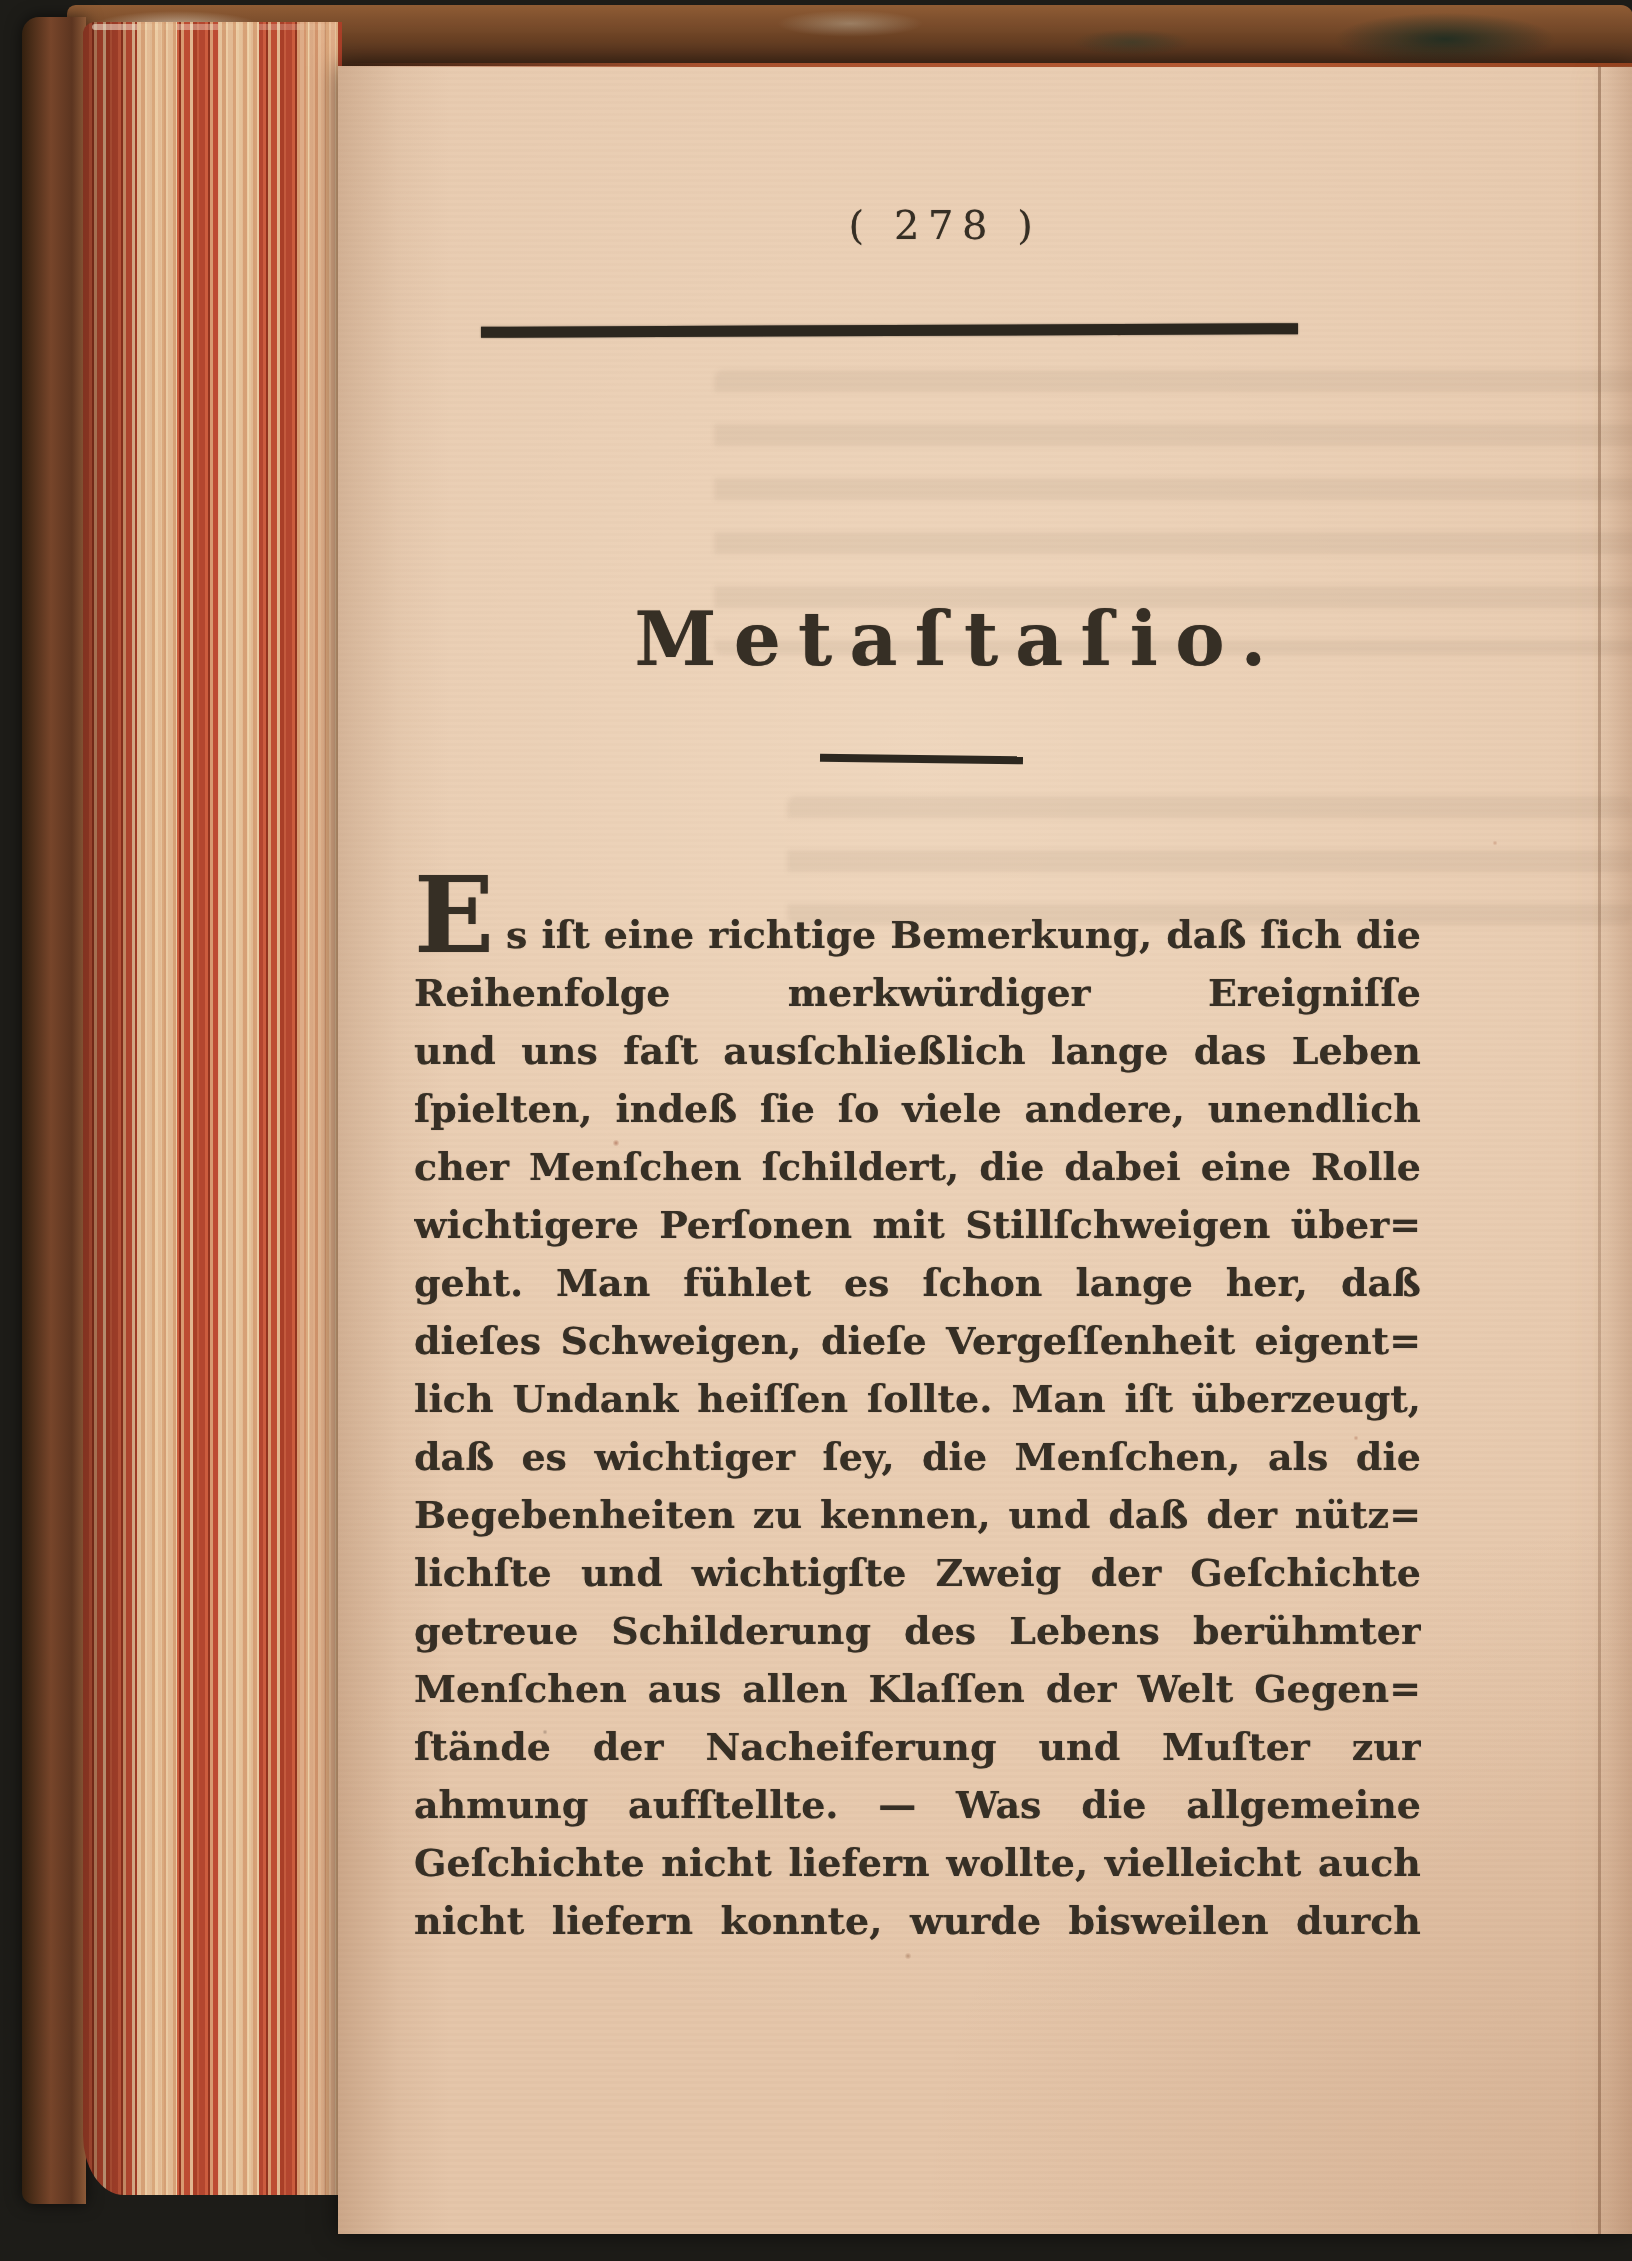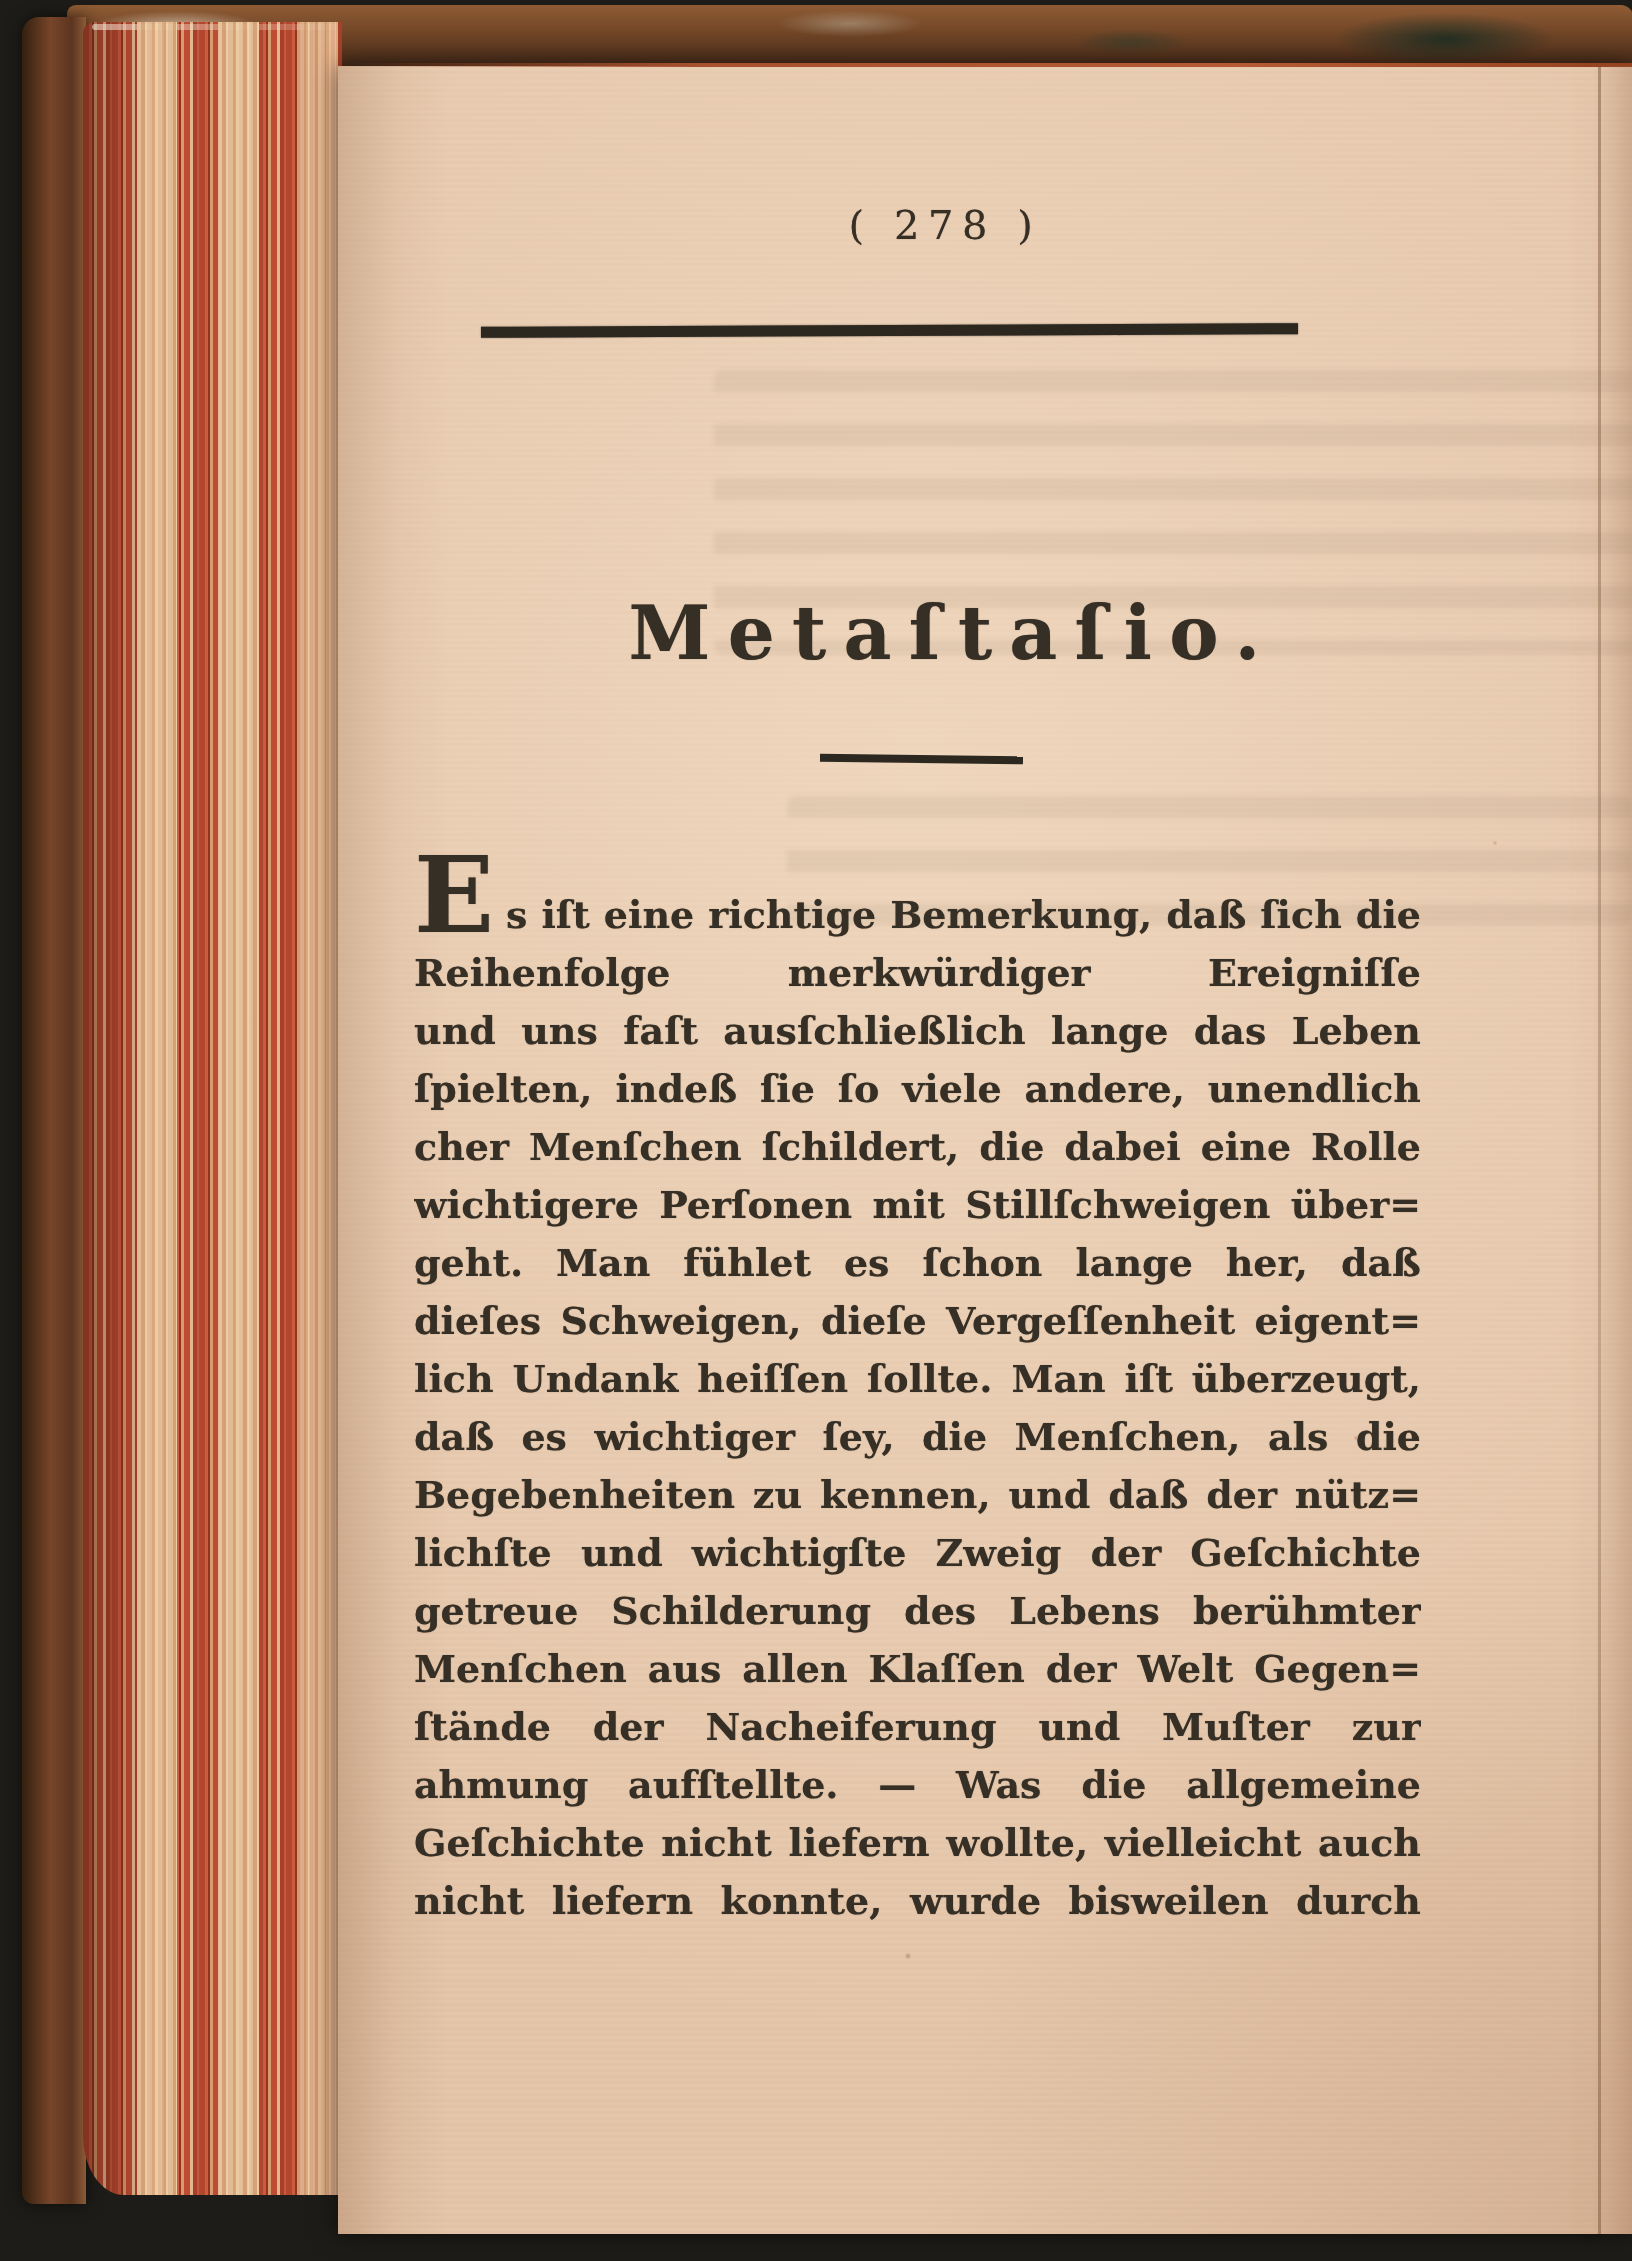--- a/index.html
+++ b/index.html
@@ -106,30 +106,30 @@
 
   .ghost{
     position:absolute;filter:blur(2.6px);opacity:.55;
     background:repeating-linear-gradient(180deg, rgba(115,95,75,.16) 0 22.4px, transparent 22.4px 54px);
     border-radius:8.6px;
   }
   .ghost-1{top:304px;left:376px;width:975px;height:285px;}
   .ghost-2{top:730px;left:449px;width:846px;height:129px;}
 
   .title{
-    position:absolute;top:516px;left:76px;width:1062px;margin:8px;
+    position:absolute;top:516px;left:76px;width:1062px;margin:14px;
     text-align:center;font-size:74px;font-weight:700;letter-spacing:17.3px;
   }
   .title-rule{
     position:absolute;top:689px;left:482px;width:203px;height:7.8px;
     background:#2c271f;transform:rotate(0.7deg);
   }
 
   .body-text{
-    position:absolute;top:820px;left:76px;width:1007px;
+    position:absolute;top:840px;left:76px;width:1007px;
     font-size:38px;font-weight:700;
   }
   .line{
     height:58px;line-height:58px;overflow:hidden;
     text-align:justify;text-align-last:justify;
     white-space:normal;
   }
   .line::after{content:'';display:inline-block;width:100%;}
   .line.first{overflow:visible;}
   .line.first::after{content:none;}

